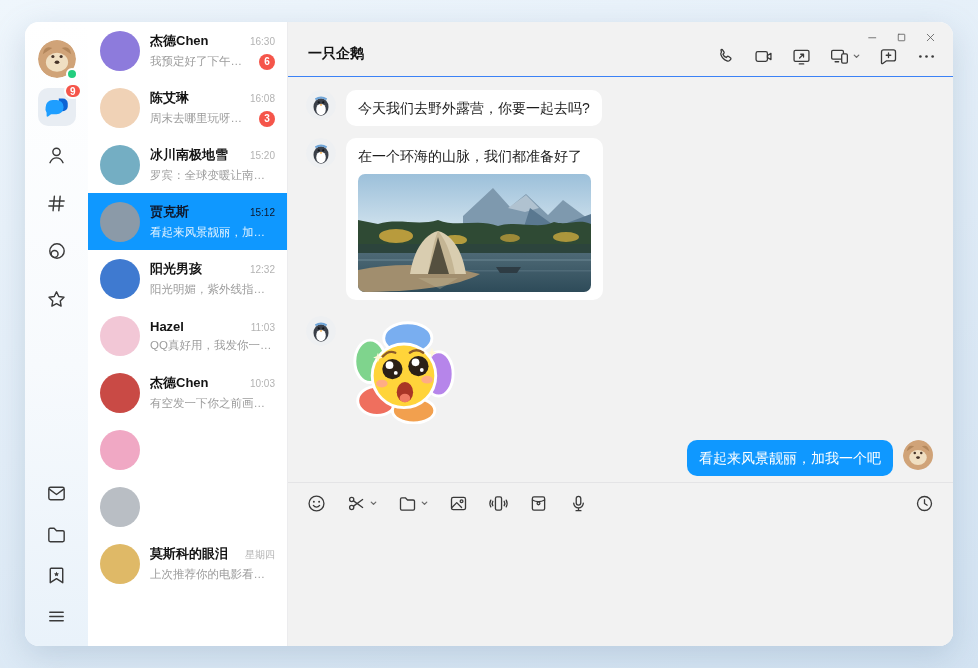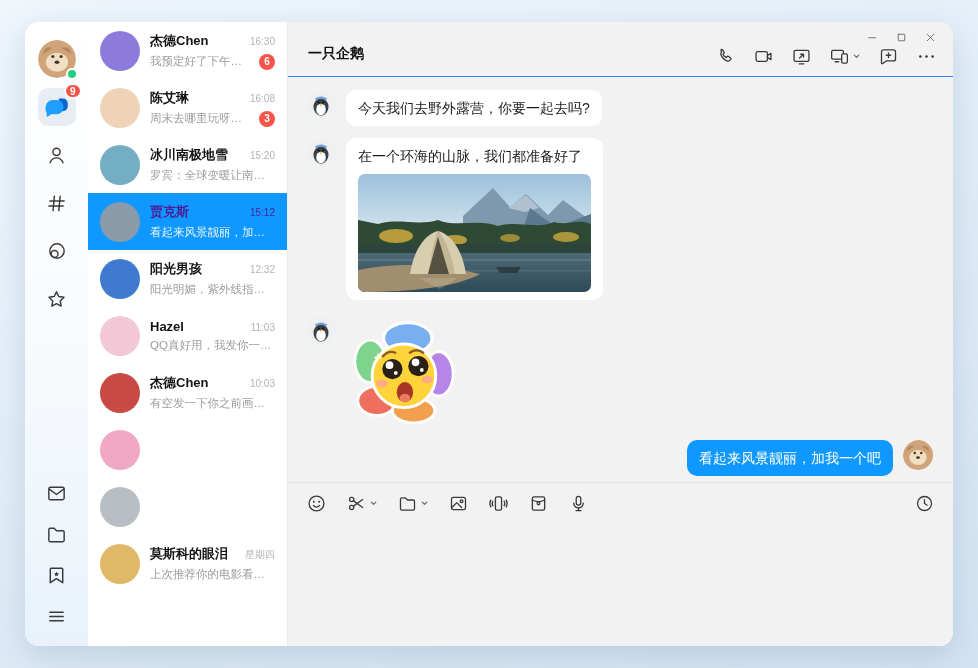--- a/index.html
+++ b/index.html
@@ -47,21 +47,21 @@
   .chat-item{height:57px;display:flex;align-items:center;gap:10px;padding:0 12px;cursor:pointer}
   .cav{width:40px;height:40px;border-radius:50%;flex:none}
   .cmain{flex:1;min-width:0}
   .crow{display:flex;align-items:baseline;justify-content:space-between}
   .cname{font-size:13px;font-weight:700;color:#141414;white-space:nowrap;overflow:hidden;text-overflow:ellipsis}
   .ctime{font-size:10px;color:#b3b3b3;flex:none;margin-left:6px}
   .crow2{display:flex;align-items:center;justify-content:space-between;margin-top:4px}
   .cmsg{font-size:11.5px;color:#9c9c9c;white-space:nowrap;overflow:hidden;text-overflow:ellipsis}
   .cbadge{min-width:16px;height:16px;border-radius:9px;color:#fff;font-size:10px;font-weight:700;
     display:flex;align-items:center;justify-content:center;padding:0 4px;flex:none;margin-left:6px}
-  .chat-item.selected .cname,.chat-item.selected .ctime{color:#4c1d95}
+  .chat-item.selected .cname,.chat-item.selected .ctime{color:#0f172a}
   .chat-item.selected .cmsg{color:rgba(255,255,255,.88)}
   
   .chatpane{flex:1;background:#f2f2f2;display:flex;flex-direction:column;min-width:0}
   .chead{height:55px;flex:none;border-bottom:1px solid #3b82f6;position:relative}
   .ctitle{position:absolute;left:20px;bottom:13px;font-size:14px;font-weight:700;color:#141414}
   .winctl{position:absolute;top:9px;right:16px;display:flex;gap:16px;align-items:center}
   .winctl svg{width:13px;height:13px;stroke:#5a5a5a;cursor:pointer}
   .hicons{position:absolute;right:16px;bottom:9px;display:flex;gap:17px;align-items:center}
   .hicon{display:flex;align-items:center;cursor:pointer}
   .hicon svg.line{width:21px;height:21px}

